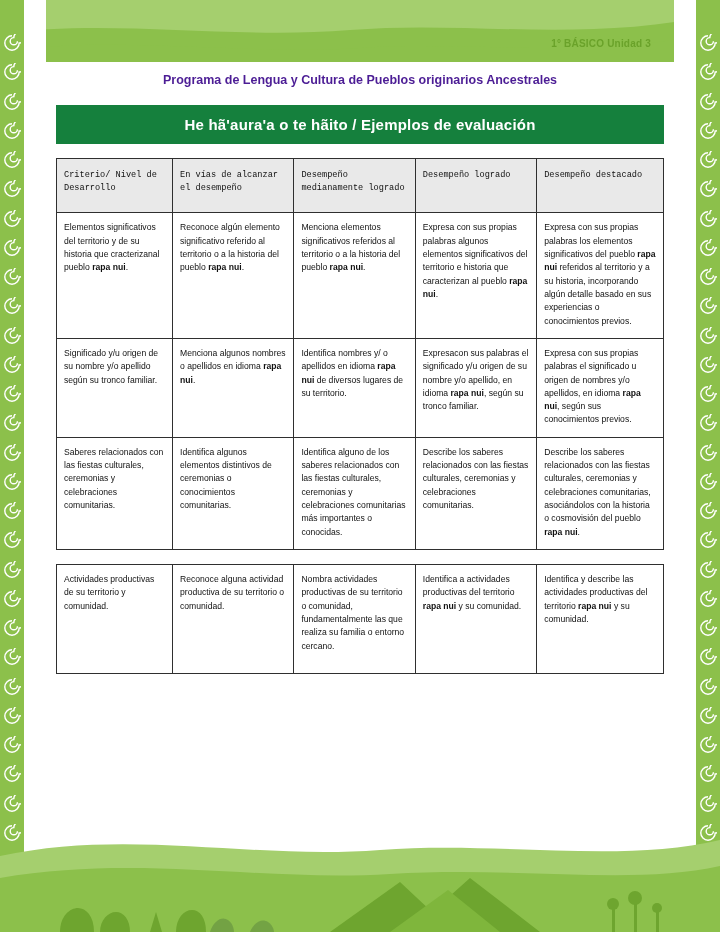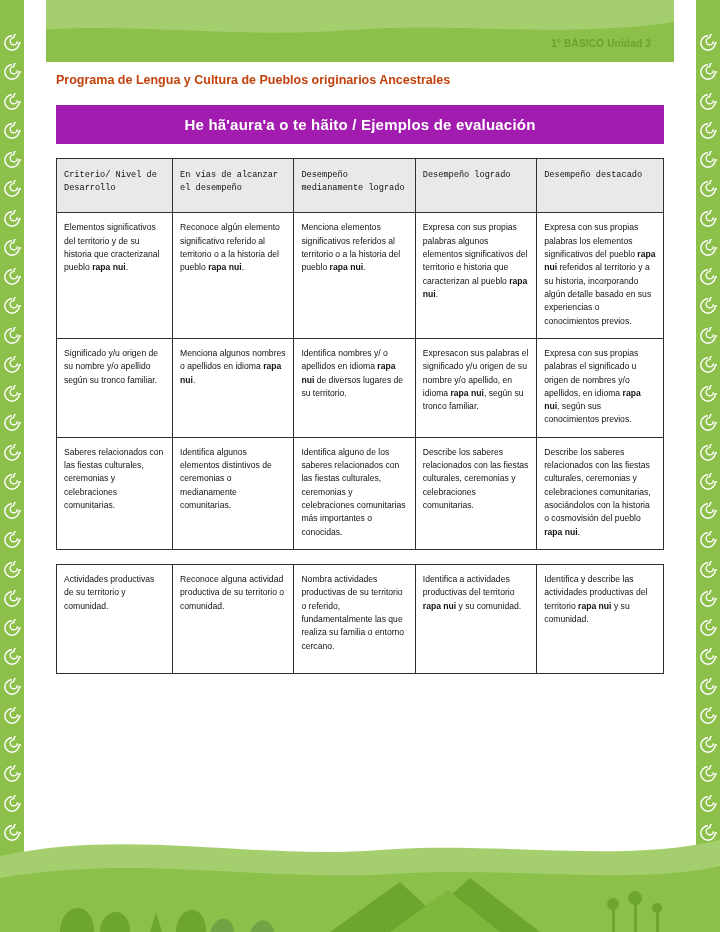--- a/index.html
+++ b/index.html
@@ -96,30 +96,30 @@
 
   
   .content {
     position: absolute;
     left: 56px;
     right: 56px;
     top: 70px;
   }
 
   .doc-title {
-    text-align: left;
+    text-align: center;
     font-size: 12.5px;
     font-weight: bold;
-    color: #c2410c;
+    color: #4c1d95;
     line-height: 1.65;
     margin-bottom: 14px;
   }
 
   .banner {
-    background: #a21caf;
+    background: #15803d;
     color: #ffffff;
     text-align: center;
     font-size: 15px;
     font-weight: bold;
     padding: 11px 25px;
     margin: 12px 0 14px 0;
     letter-spacing: .2px;
   }
 
   table.rubric {
@@ -381,36 +381,36 @@
       <tr>
         <td>Significado y/u origen de su nombre  y/o apellido según su tronco familiar.</td>
         <td><span>Menciona algunos nombres o apellidos en idioma </span><b>rapa nui</b><span>.</span></td>
         <td><span>Identifica nombres y/ o apellidos en idioma </span><b>rapa nui</b><span> de diversos lugares de su territorio.</span></td>
         <td><span>Expresacon sus palabras el significado y/u origen de su nombre  y/o apellido, en idioma </span><b>rapa nui</b><span>, según su tronco familiar.</span></td>
         <td><span>Expresa con sus propias palabras el significado u origen de nombres y/o apellidos, en idioma </span><b>rapa nui</b><span>, según sus conocimientos previos.</span></td>
       </tr>
 
       <tr>
         <td>Saberes relacionados con las fiestas culturales, ceremonias y celebraciones comunitarias.</td>
-        <td>Identifica algunos elementos distintivos de ceremonias o medianamente comunitarias.</td>
+        <td>Identifica algunos elementos distintivos de ceremonias o conocimientos comunitarias.</td>
         <td>Identifica alguno de los saberes relacionados con las fiestas culturales, ceremonias y celebraciones comunitarias más importantes o conocidas.</td>
         <td>Describe los saberes relacionados con las fiestas culturales, ceremonias y celebraciones comunitarias.</td>
         <td><span>Describe los saberes relacionados con las fiestas culturales, ceremonias y celebraciones comunitarias, asociándolos con la historia o cosmovisión del pueblo </span><b>rapa nui</b><span>.</span></td>
       </tr>
     </tbody>
       </table>
 
     <div class="gap"></div>
 
     <table class="rubric second">
       <tbody>
           <tr>
         <td style="width:19%">Actividades productivas de su territorio y comunidad.</td>
         <td style="width:20%">Reconoce alguna actividad productiva de su territorio o comunidad.</td>
-        <td style="width:20%">Nombra actividades productivas de su territorio o referido, fundamentalmente las que realiza su familia o entorno cercano.</td>
+        <td style="width:20%">Nombra actividades productivas de su territorio o comunidad, fundamentalmente las que realiza su familia o entorno cercano.</td>
         <td style="width:20%"><span>Identifica a actividades productivas del territorio </span><b>rapa nui</b><span> y su comunidad.</span></td>
         <td style="width:21%"><span>Identifica y describe las actividades productivas del territorio </span><b>rapa nui</b><span> y su comunidad.</span></td>
       </tr>
     </tbody>
       </table>
 
   </div>
 
   <div class="bottom-deco">
     <svg class="hill" viewBox="0 0 720 112" preserveAspectRatio="none">

